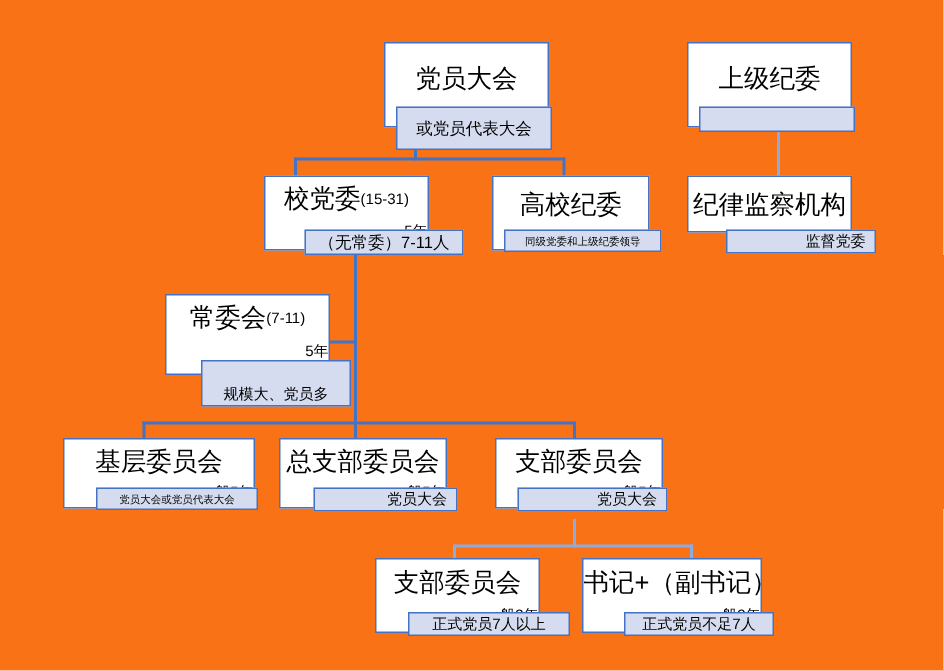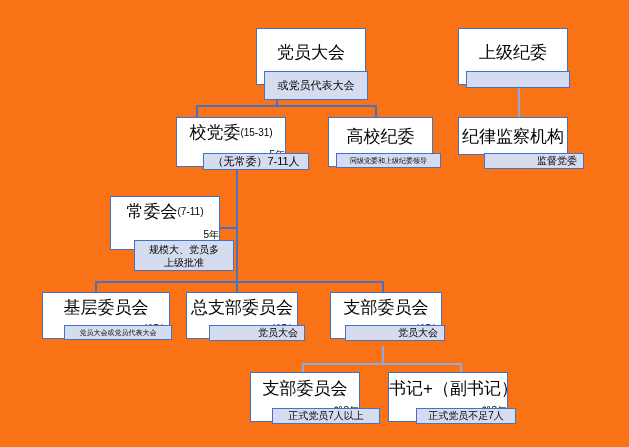--- a/index.html
+++ b/index.html
@@ -61,21 +61,21 @@
     align-items:center;
     white-space:nowrap;
     overflow:hidden;
   }
   .badge.c{justify-content:center;}
   .badge.r{justify-content:flex-end;padding-right:6px;}
   .badge-2line{
     display:block;
     text-align:center;
     line-height:13px;
-    padding-top:2px;
+    padding-top:16px;
   }
   .f11{font-size:11px;}
   .f10{font-size:10px;}
   .f7{font-size:7px;}
 </style>
 </head>
 <body>
 
 <div id="canvas">
 

